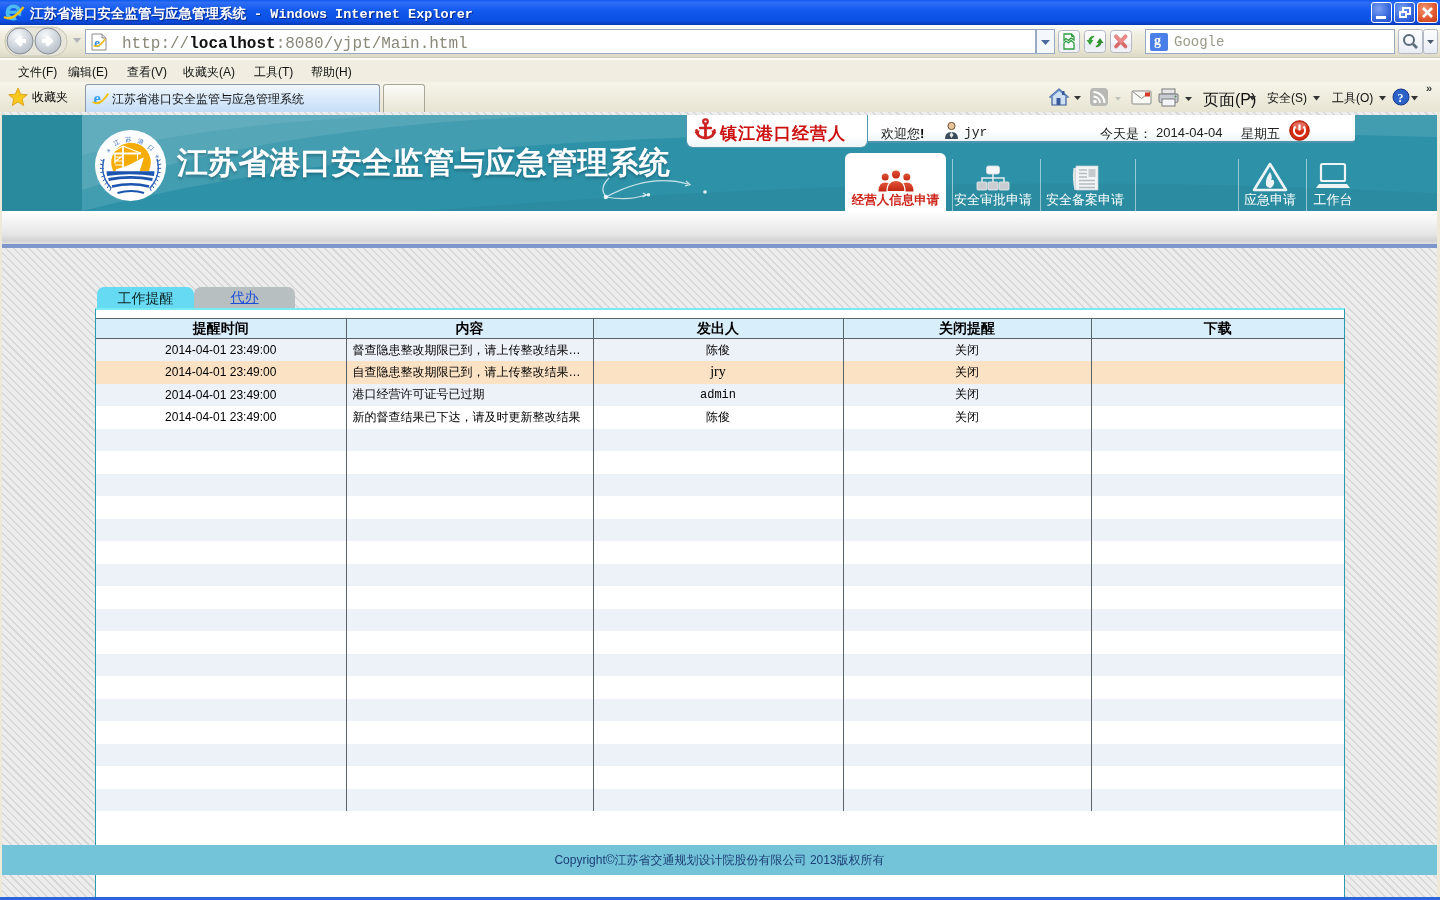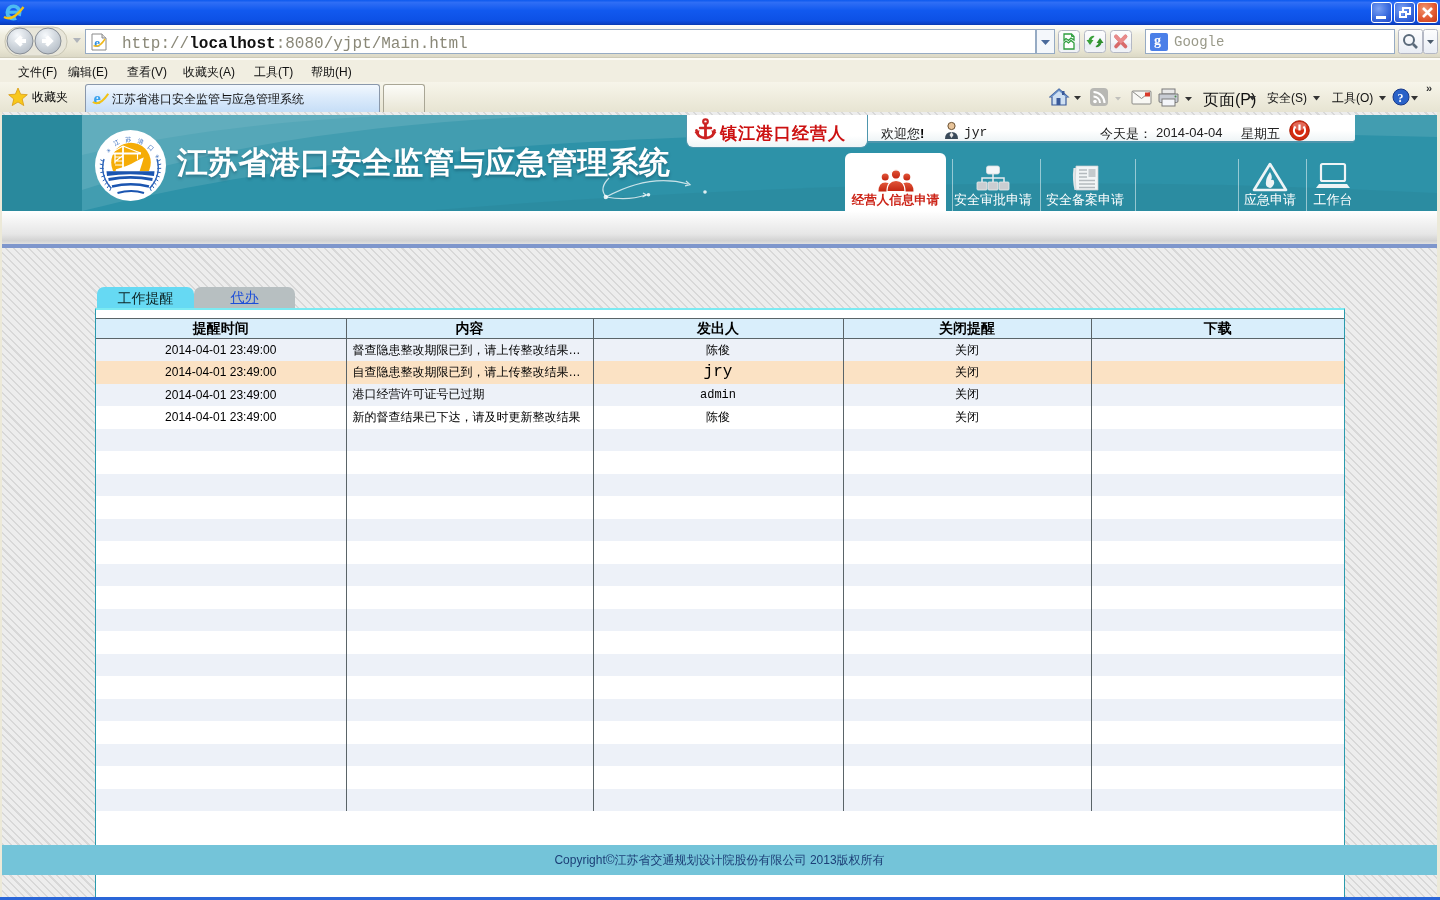--- a/index.html
+++ b/index.html
@@ -79,20 +79,21 @@
 </head>
 <body>
 
   <div id="titlebar" class="abs">
     <svg class="abs" style="left:3px;top:2px;" width="22" height="21" viewBox="0 0 22 21">
       <circle cx="10.5" cy="10.5" r="6.2" fill="none" stroke="#4cbbf2" stroke-width="3.6"></circle>
       <path d="M4.5 10.2 L16.5 10.2" stroke="#4cbbf2" stroke-width="3.2"></path>
       <path d="M11 11.5 L21 16 L15 20.5 Z" fill="#0f52e8"></path>
       <path d="M1 15 Q 9.5 20 20.5 5" fill="none" stroke="#f2c215" stroke-width="2.3"></path>
     </svg>
+    <div class="ttl">江苏省港口安全监管与应急管理系统<span style="font-family:'Liberation Mono',monospace;letter-spacing:0;"> - Windows Internet Explorer</span></div>
     <div class="winbtn" id="btnmin">
       <span style="position:absolute;left:4px;top:13px;width:10px;height:3px;background:#fff;"></span>
     </div>
     <div class="winbtn" id="btnmax">
       <span style="position:absolute;left:7px;top:4px;width:9px;height:8px;border:2px solid #fff;"></span>
       <span style="position:absolute;left:4px;top:8px;width:8px;height:7px;border:2px solid #fff;background:radial-gradient(circle at 35% 30%, #7ba1f3 0%, #3b6cdf 80%);"></span>
     </div>
     <div class="winbtn" id="btncls">
       <svg width="19" height="19" viewBox="0 0 19 19">
         <path d="M5 5 L14 14 M14 5 L5 14" stroke="#fff" stroke-width="2.6"></path>
@@ -428,21 +429,21 @@
         <tr class="odd">
             <td>2014-04-01 23:49:00</td>
             <td class="lft">督查隐患整改期限已到，请上传整改结果…</td>
             <td>陈俊</td>
             <td>关闭</td>
             <td></td>
           </tr>
         <tr class="orange">
             <td>2014-04-01 23:49:00</td>
             <td class="lft">自查隐患整改期限已到，请上传整改结果…</td>
-            <td style="font-family:Liberation Mono, monospace;font-size:16px;">jry</td>
+            <td style="font-family:Liberation Serif, serif;font-size:14px;">jry</td>
             <td>关闭</td>
             <td></td>
           </tr>
         <tr class="odd">
             <td>2014-04-01 23:49:00</td>
             <td class="lft">港口经营许可证号已过期</td>
             <td style="font-family:'Liberation Mono',monospace;font-size:12px;">admin</td>
             <td>关闭</td>
             <td></td>
           </tr>

